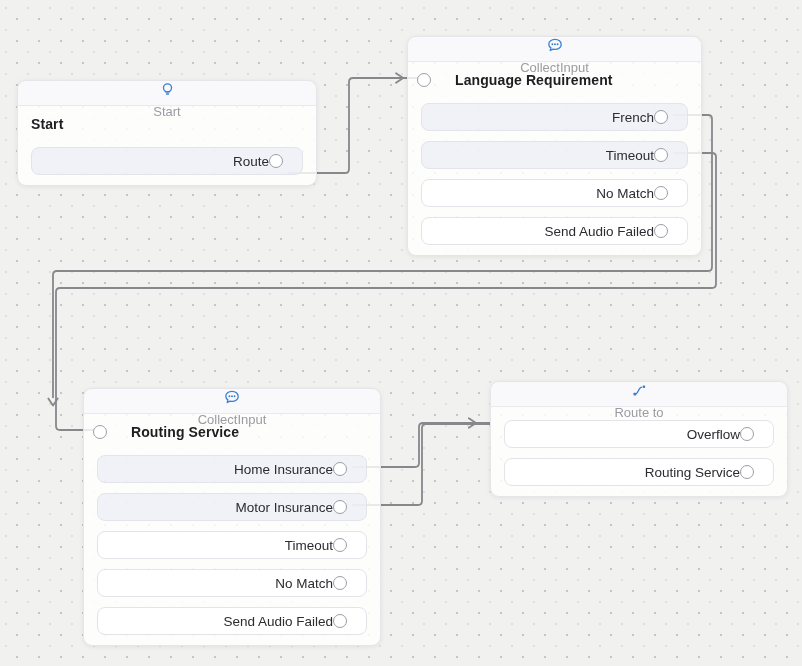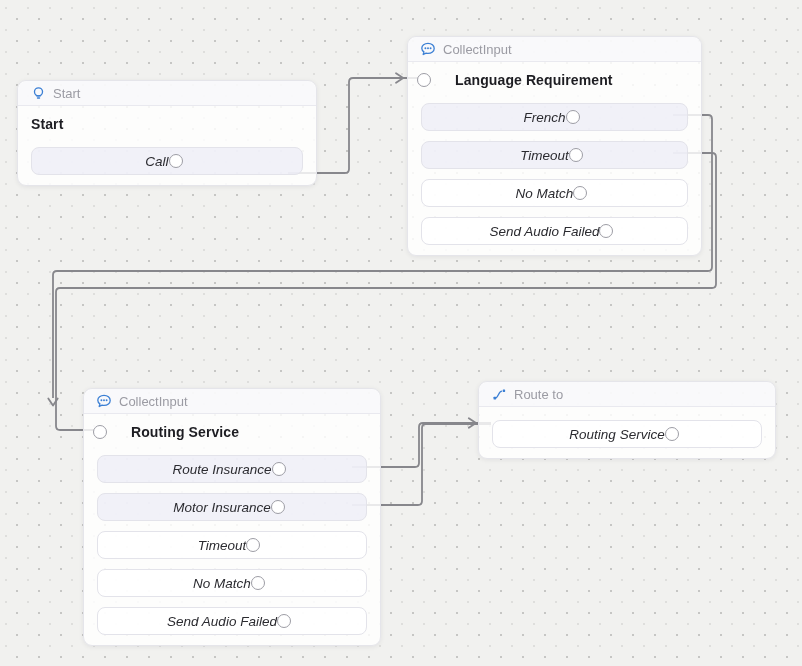--- a/index.html
+++ b/index.html
@@ -19,39 +19,38 @@
 
   .node{
     position:absolute;z-index:1;box-sizing:border-box;
     background:rgba(255,255,255,0.82);
     border:1px solid #e5e5ea;border-radius:9px;
     box-shadow:0 1px 5px rgba(20,20,43,0.07);
   }
   .node-header{
     height:24px;display:flex;align-items:center;gap:7px;padding:0 12px;
     border-bottom:1px solid #e9e9ef;background:rgba(247,247,250,0.65);
-    border-radius:9px 9px 0 0;color:#9b9ba3;font-size:13px;
+    border-radius:9px 9px 0 0;color:#9b9ba3;font-size:13px;flex-direction:column;
   }
   .hicon{width:16px;height:16px;flex:none;display:flex;align-items:center;justify-content:center;}
   .title-row{
     display:flex;align-items:center;gap:24px;margin:8px 12px 0 9px;height:20px;
     font-weight:bold;font-size:14px;color:#1d1d22;letter-spacing:.1px;
   }
   .title-row.no-port{margin-left:13px;}
   .port{
     width:14px;height:14px;border:1.5px solid #9d9da5;border-radius:50%;
     background:#fff;box-sizing:border-box;flex:none;
   }
   .rows{display:flex;flex-direction:column;gap:10px;padding:13px 13px 10px;}
   .row{
     height:28px;box-sizing:border-box;border:1px solid #e3e3ea;border-radius:8px;
-    display:flex;align-items:center;justify-content:center;
+    display:flex;align-items:center;justify-content:flex-end;
     padding:0 19px 0 13px;font-size:13.5px;color:#2b2b30;
     background:rgba(255,255,255,0.78);
-    font-style:italic;
   }
   .row.connected{background:rgba(236,236,246,0.72);}
 </style>
 </head>
 <body>
 
 <div class="canvas">
 
   <svg class="edges" width="802" height="666" viewBox="0 0 802 666">
 
@@ -77,21 +76,21 @@
           <path d="M6.2,10.6 h3.6 M6.9,12.8 h2.2" stroke="#3b7fd4" stroke-width="1.4" fill="none" stroke-linecap="round"></path>
         </svg>
       </span>
       <span>Start</span>
     </div>
     <div class="title-row no-port">
       <span>Start</span>
     </div>
     <div class="rows">
       <div class="row connected">
-        <span>Call</span>
+        <span>Route</span>
         <span class="port"></span>
       </div>
     </div>
   </div>
 
   <div class="node" style="left:407px;top:36px;width:295px;">
     <div class="node-header">
       <span class="hicon">
         <svg width="16" height="16" viewBox="0 0 16 16">
           <path d="M8 2.4c-3.5 0-6.2 2.1-6.2 4.8 0 1.5.8 2.8 2.1 3.7l-.7 2.6 2.9-1.4c.6.1 1.2.2 1.9.2 3.5 0 6.2-2.1 6.2-4.9S11.5 2.4 8 2.4z" fill="none" stroke="#3b7fd4" stroke-width="1.3" stroke-linejoin="round"></path>
@@ -137,21 +136,21 @@
         </svg>
       </span>
       <span>CollectInput</span>
     </div>
     <div class="title-row">
       <span class="port"></span>
       <span>Routing Service</span>
     </div>
     <div class="rows">
       <div class="row connected">
-        <span>Route Insurance</span>
+        <span>Home Insurance</span>
         <span class="port"></span>
       </div>
       <div class="row connected">
         <span>Motor Insurance</span>
         <span class="port"></span>
       </div>
       <div class="row">
         <span>Timeout</span>
         <span class="port"></span>
       </div>
@@ -159,32 +158,36 @@
         <span>No Match</span>
         <span class="port"></span>
       </div>
       <div class="row">
         <span>Send Audio Failed</span>
         <span class="port"></span>
       </div>
     </div>
   </div>
 
-  <div class="node" style="left:478px;top:381px;width:298px;">
+  <div class="node" style="left:490px;top:381px;width:298px;">
     <div class="node-header">
       <span class="hicon">
         <svg width="15" height="15" viewBox="0 0 16 16">
           <path d="M3.4,11.8 C7,11.8 6.6,4.6 10.6,4.4" fill="none" stroke="#3b7fd4" stroke-width="1.4"></path>
           <rect x="1.6" y="10.4" width="2.8" height="2.8" rx="0.5" fill="#3b7fd4"></rect>
           <rect x="11.4" y="2.6" width="2.6" height="2.6" rx="0.5" fill="#3b7fd4"></rect>
         </svg>
       </span>
       <span>Route to</span>
     </div>
     <div class="rows">
       <div class="row">
+        <span>Overflow</span>
+        <span class="port"></span>
+      </div>
+      <div class="row">
         <span>Routing Service</span>
         <span class="port"></span>
       </div>
     </div>
   </div>
 
 </div>
 
 </body></html>

